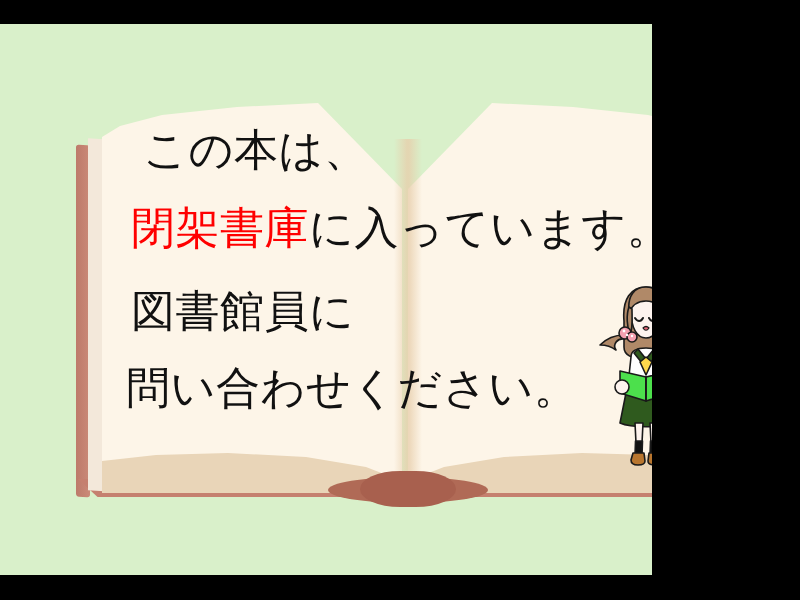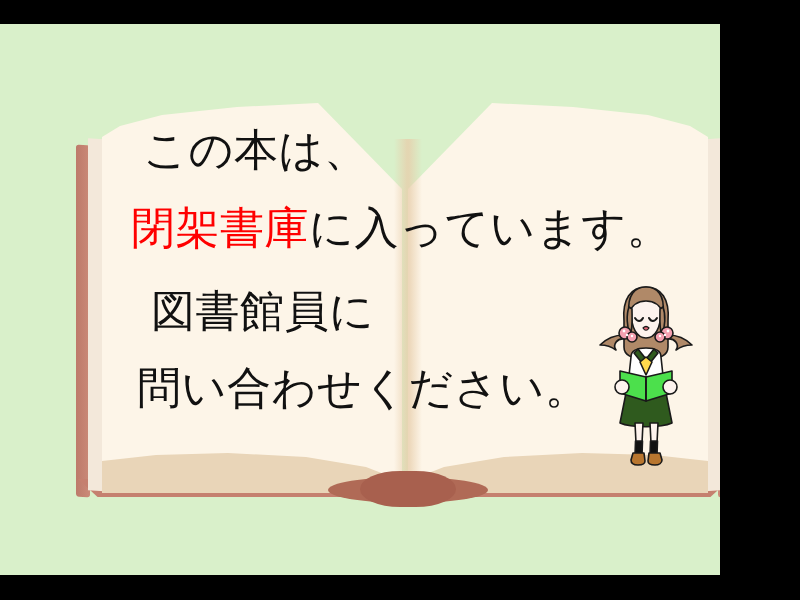--- a/index.html
+++ b/index.html
@@ -1,19 +1,19 @@
 <!DOCTYPE html>
 <html><head>
 <meta charset="utf-8">
 <style>
   html,body{margin:0;padding:0;background:#000;}
   body{width:800px;height:600px;overflow:hidden;
        font-family:"Liberation Sans","DejaVu Sans",sans-serif;}
 
-  #stage{position:relative;width:720px;height:600px;background:#0ea5e9;overflow:hidden;}
+  #stage{position:relative;width:652px;height:600px;background:#0ea5e9;overflow:hidden;}
 
   
   .bar{position:absolute;left:0;width:800px;background:#000;z-index:40;}
   .bar.top{top:0;height:24px;}
   .bar.bottom{bottom:0;height:25px;}
 
   
   #slide{position:absolute;left:0;top:24px;width:800px;height:551px;
          background:#d9f0ca;overflow:hidden;}
 
@@ -62,22 +62,22 @@
      background:#b06a56;border-radius:50%;}
 
   
   #textblock{position:absolute;left:0;top:0;width:800px;height:551px;z-index:20;}
   .line{position:absolute;white-space:nowrap;color:#111;
         font-family:"DejaVu Sans","Liberation Sans",sans-serif;
         font-size:44px;line-height:1;letter-spacing:.5px;}
   .line .hl{color:#ff0000;}
   #l0{left:143px;top:104px;}
   #l1{left:131px;top:182px;}
-  #l2{left:131px;top:265px;margin-left:20px;}
-  #l3{left:137px;top:342px;text-align:center;}
+  #l2{left:131px;top:265px;}
+  #l3{left:126px;top:342px;text-align:center;}
 
   
   #girl{position:absolute;left:598px;top:259px;width:96px;height:185px;z-index:25;}
 </style>
 </head>
 <body>
 
 <div id="stage">
 
   <div class="bar top"></div>

